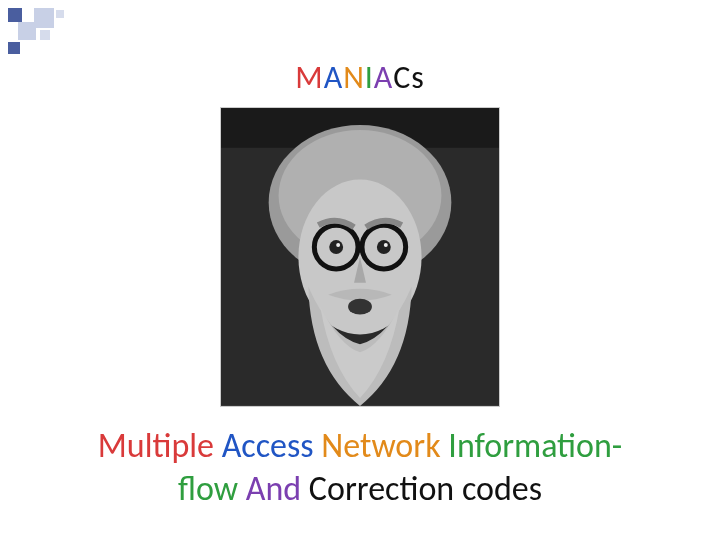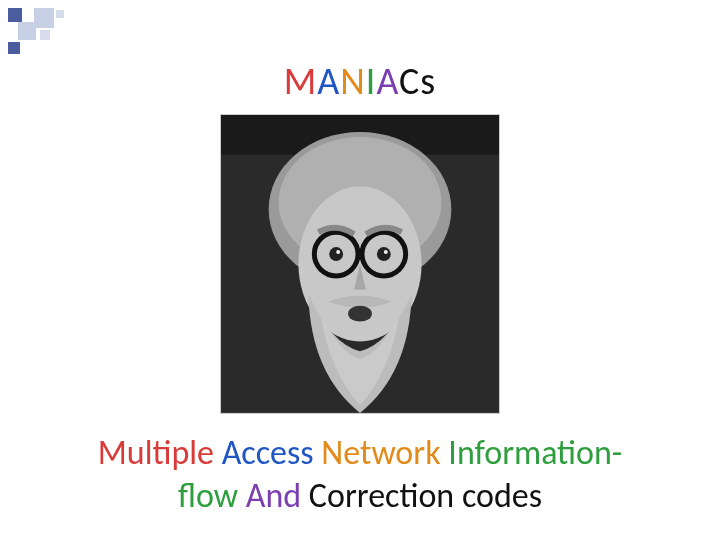--- a/index.html
+++ b/index.html
@@ -32,21 +32,21 @@
   .slide {
     width: 100%;
     height: 100%;
     display: flex;
     flex-direction: column;
     align-items: center;
     padding-top: 58px;
   }
 
   .title {
-    font-size: 38px;
+    font-size: 32px;
     font-weight: 400;
     letter-spacing: 1px;
     margin-bottom: 10px;
   }
   .title span { display: inline; }
   .c-red    { color: #d93a3a; }
   .c-blue   { color: #2055c4; }
   .c-orange { color: #e28a1a; }
   .c-green  { color: #2f9e3f; }
   .c-purple { color: #7b3fb0; }

